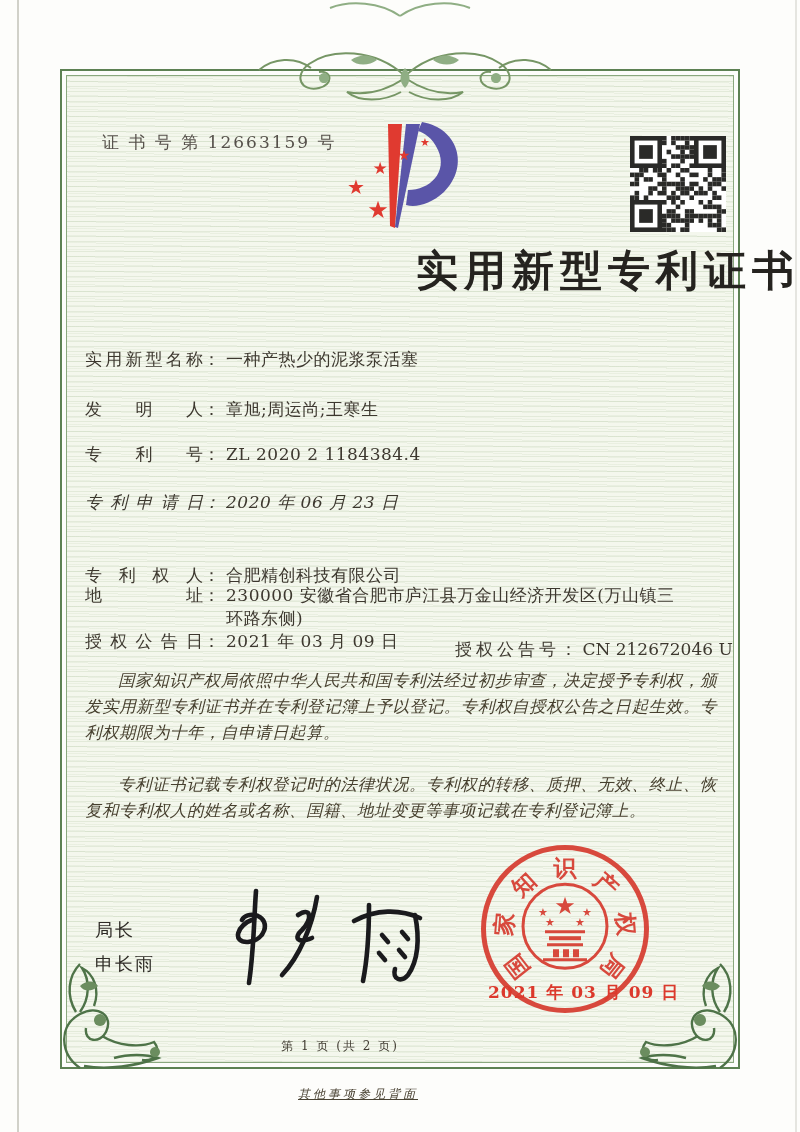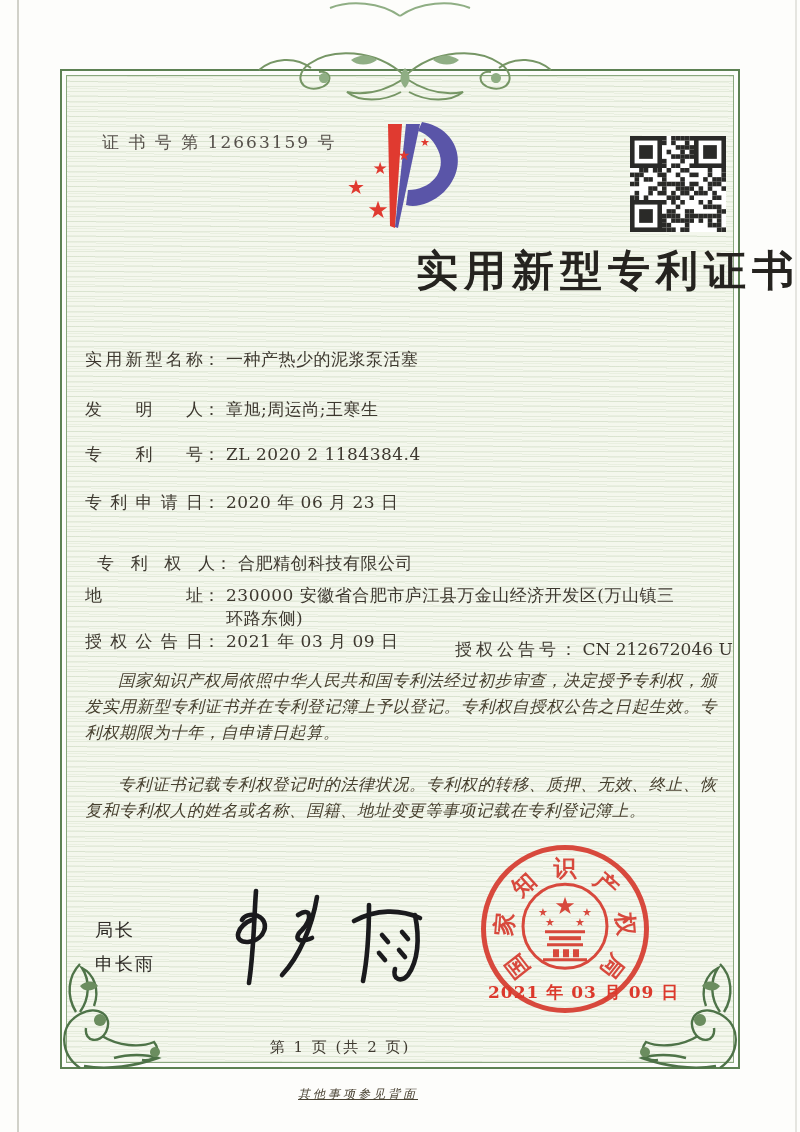--- a/index.html
+++ b/index.html
@@ -44,21 +44,21 @@
   .seal-ring { position:absolute; inset:0; border:5px solid #d63b2f; border-radius:50%; }
   .seal-arc { position:absolute; inset:0; }
   .seal-arc span { position:absolute; left:50%; top:50%; width:28px; height:28px; margin:-14px;
                    display:flex; align-items:center; justify-content:center;
                    font-size:23px; font-weight:bold; color:#d63b2f; transform-origin:center; }
   .seal-emblem { position:absolute; left:50%; top:50%; transform:translate(-50%,-53%); }
   .seal-date { position:absolute; left:488px; top:981px; font-size:17px; color:#dc392c;
                font-weight:bold; letter-spacing:1px; white-space:nowrap; }
 
   .page-info { position:absolute; left:0; top:1038px; width:680px; text-align:center;
-               font-size:15px; color:#3f3a30; letter-spacing:2px; }
+               font-size:12px; color:#3f3a30; letter-spacing:2px; }
   .back-note { position:absolute; left:0; top:1086px; width:716px; text-align:center;
                font-size:12px; font-style:italic; color:#4a4334; letter-spacing:3px;text-decoration:underline; }
 </style>
 </head>
 <body>
 
 <div class="page">
 
   <div class="scan-edge-left"></div>
   <div class="scan-edge-right"></div>
@@ -305,24 +305,24 @@
 
   <div class="frow" style="top:348px;">
     <span class="label">实用新型名称</span><span class="colon">：</span><span class="value">一种产热少的泥浆泵活塞</span>
   </div>
   <div class="frow" style="top:398px;">
     <span class="label">发明人</span><span class="colon">：</span><span class="value">章旭;周运尚;王寒生</span>
   </div>
   <div class="frow" style="top:443px;">
     <span class="label">专利号</span><span class="colon">：</span><span class="value">ZL 2020 2 1184384.4</span>
   </div>
-  <div class="frow" style="top:491px;">
+  <div class="frow" style="top:491px;font-style:italic;">
     <span class="label">专利申请日</span><span class="colon">：</span><span class="value">2020 年 06 月 23 日</span>
   </div>
-  <div class="frow" style="top:552px;margin-left:12px;">
+  <div class="frow" style="top:564px;">
     <span class="label">专利权人</span><span class="colon">：</span><span class="value">合肥精创科技有限公司</span>
   </div>
   <div class="frow" style="top:584px;">
     <span class="label">地址</span><span class="colon">：</span><span class="value" style="width:462px;">230000 安徽省合肥市庐江县万金山经济开发区(万山镇三环路东侧)</span>
   </div>
   <div class="frow" style="top:630px;">
     <span class="label">授权公告日</span><span class="colon">：</span><span class="value">2021 年 03 月 09 日</span>
     <span class="grant-group2">
       <span class="label2">授权公告号</span><span>：</span> <span>CN 212672046 U</span>
     </span>

